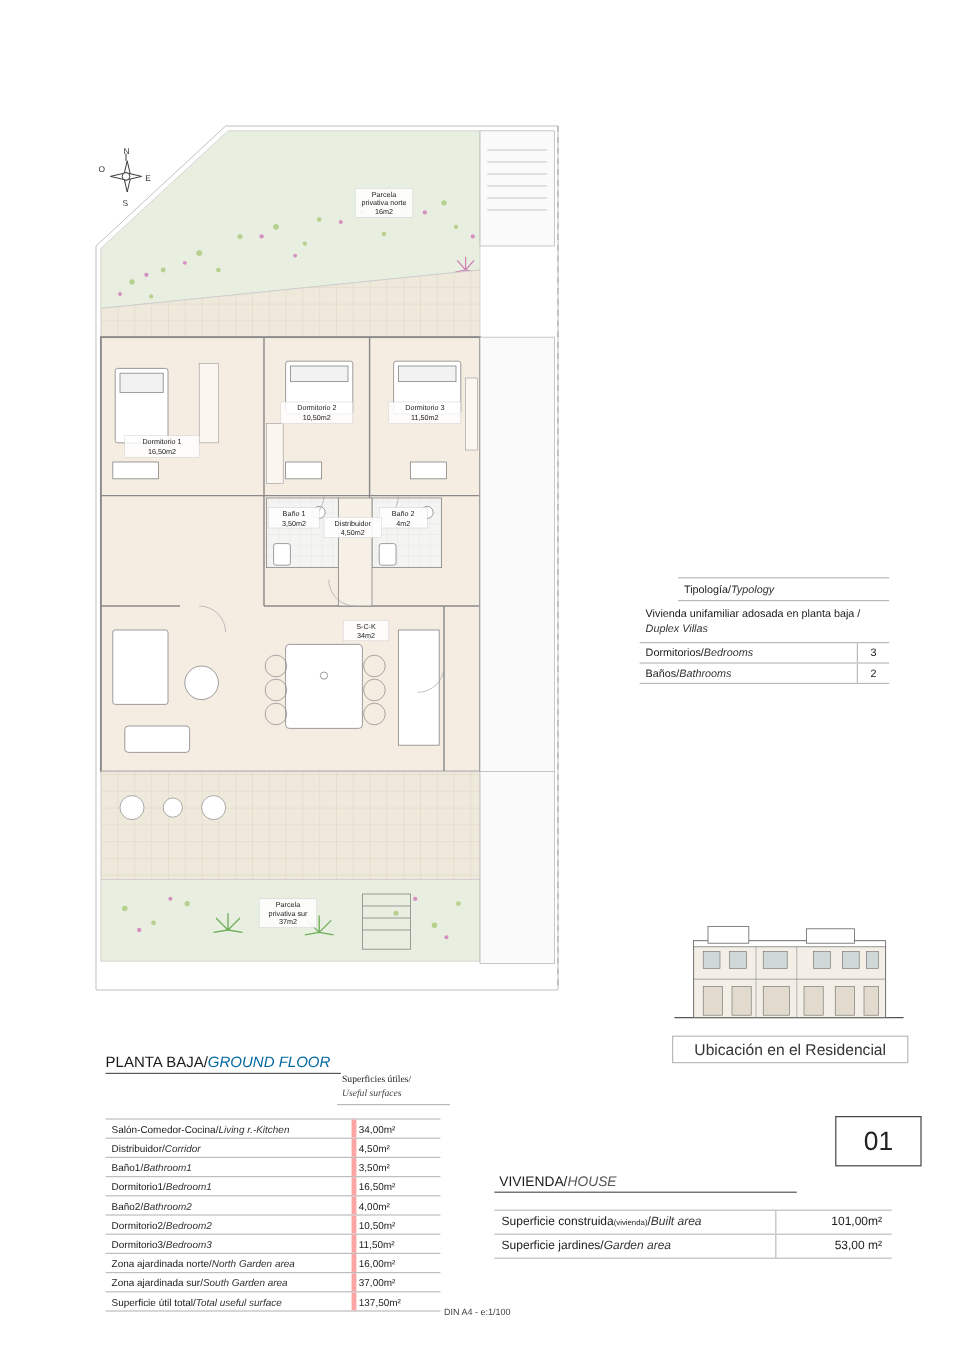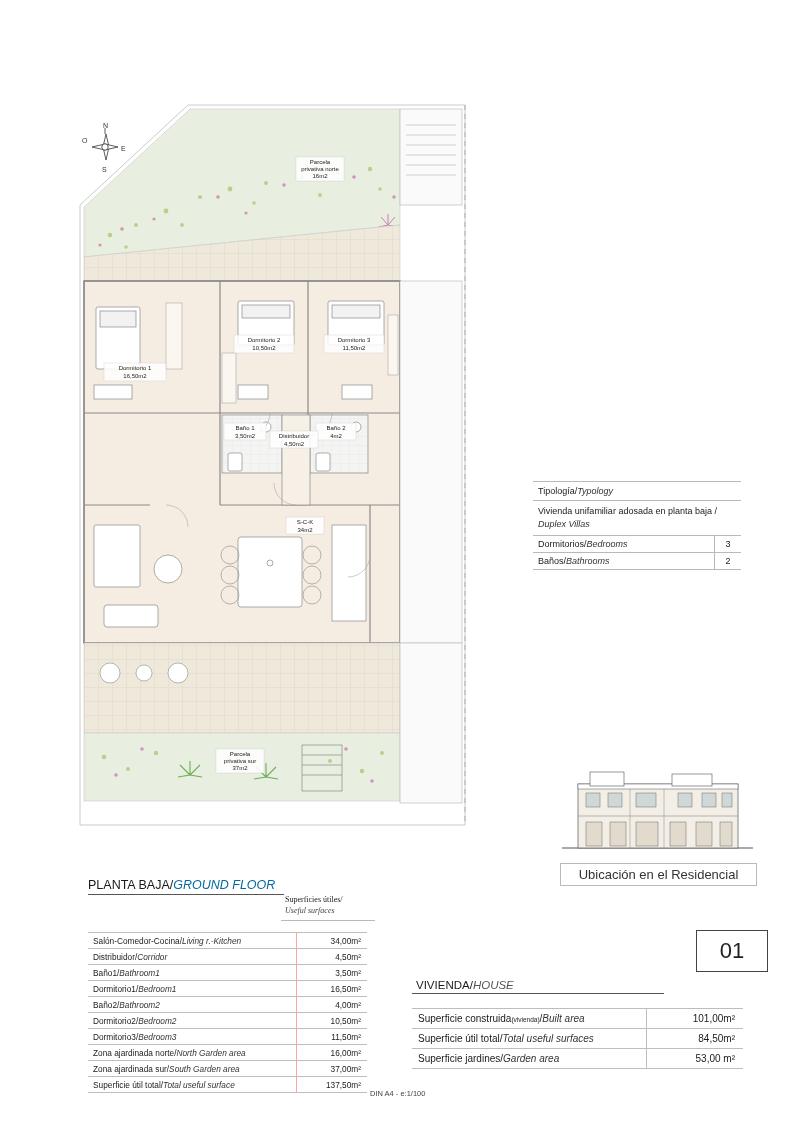--- a/index.html
+++ b/index.html
@@ -10,42 +10,42 @@
   .compass{position:absolute;left:78px;top:120px;width:56px;height:60px;}
   .compass svg{display:block;}
 
   
   .plan{position:absolute;left:70px;top:85px;width:420px;height:780px;}
   .plan svg{display:block;}
 
   
   .typology{position:absolute;left:533px;top:481px;width:208px;font-size:9px;}
   .typology .row{border-bottom:1px solid #b9b9b9;padding:3px 5px;line-height:1.35;}
-  .typology .row:first-child{border-top:1px solid #b9b9b9;}
+  .typology .row:first-child{border-top:1px solid #b9b9b9;margin-left:32px;}
   .typology .hdr{color:#222;}
   .typology .it{font-style:italic;color:#333;}
   .typology .grow{display:flex;justify-content:space-between;align-items:center;border-bottom:1px solid #b9b9b9;}
   .typology .grow .lbl{padding:3px 5px;flex:1;}
   .typology .grow .val{width:22px;text-align:center;padding:3px 2px;border-left:1px solid #b9b9b9;}
   .typology .desc{padding:4px 5px 5px 5px;line-height:1.4;}
 
   
   .elev{position:absolute;left:560px;top:760px;width:195px;height:95px;}
   .elevcap{position:absolute;left:560px;top:863px;width:195px;border:1px solid #b9b9b9;text-align:center;font-size:13px;padding:3px 0;color:#333;}
 
   
   .gftitle{position:absolute;left:88px;top:878px;width:196px;border-bottom:1px solid #555;font-size:12.5px;padding-bottom:2px;}
   .gftitle .it{font-style:italic;color:#0369a1;}
   .surfhdr{position:absolute;left:281px;top:893px;width:86px;border-bottom:1px solid #b9b9b9;font-size:8px;line-height:1.35;padding:2px 4px 3px 4px;font-family:Liberation Serif, serif;}
   .surfhdr .it{font-style:italic;color:#444;}
   .gftable{position:absolute;left:88px;top:932px;width:279px;font-size:8.3px;border-top:1px solid #bdbdbd;}
   .gftable .r{display:flex;border-bottom:1px solid #bdbdbd;}
   .gftable .r .n{flex:1;padding:2.5px 5px;}
   .gftable .r .n i{font-style:italic;color:#333;}
-  .gftable .r .v{width:62px;text-align:right;padding:2.5px 6px 2.5px 2px;border-left:1px solid #fca5a5;}
+  .gftable .r .v{width:62px;padding:2.5px 6px 2.5px 2px;border-left:4px solid #fca5a5;}
   .gftable .r.total .n,.gftable .r.total .v{font-weight:normal;}
   .scale{position:absolute;left:370px;top:1089px;font-size:7.5px;color:#444;}
 
   
   .unitbox{position:absolute;left:696px;top:930px;width:70px;height:40px;border:1px solid #444;display:flex;align-items:center;justify-content:center;font-size:22px;color:#222;}
 
   
   .vivtitle{position:absolute;left:412px;top:978px;width:248px;border-bottom:1px solid #555;font-size:11.5px;padding:1px 0 2px 4px;}
   .vivtitle .it{font-style:italic;color:#555;text-align:right;}
   .vivtable{position:absolute;left:412px;top:1008px;width:331px;font-size:10px;border-top:1px solid #bdbdbd;}
@@ -399,22 +399,18 @@
 
   <div class="vivtitle">
     <span>VIVIENDA/</span><span class="it">HOUSE</span>
   </div>
   <div class="vivtable">
     <div class="r">
       <span class="n"><span>Superficie construida</span><span class="sm">(vivienda)</span><span>/</span><i>Built area</i></span>
       <span class="v">101,00m²</span>
     </div>
     <div class="r">
-      <span class="n"><span>Superficie útil total/</span><i>Total useful surfaces</i></span>
-      <span class="v">84,50m²</span>
-    </div>
-    <div class="r">
       <span class="n"><span>Superficie jardines/</span><i>Garden area</i></span>
       <span class="v">53,00 m²</span>
     </div>
   </div>
 
 </div>
 
 </body></html>

